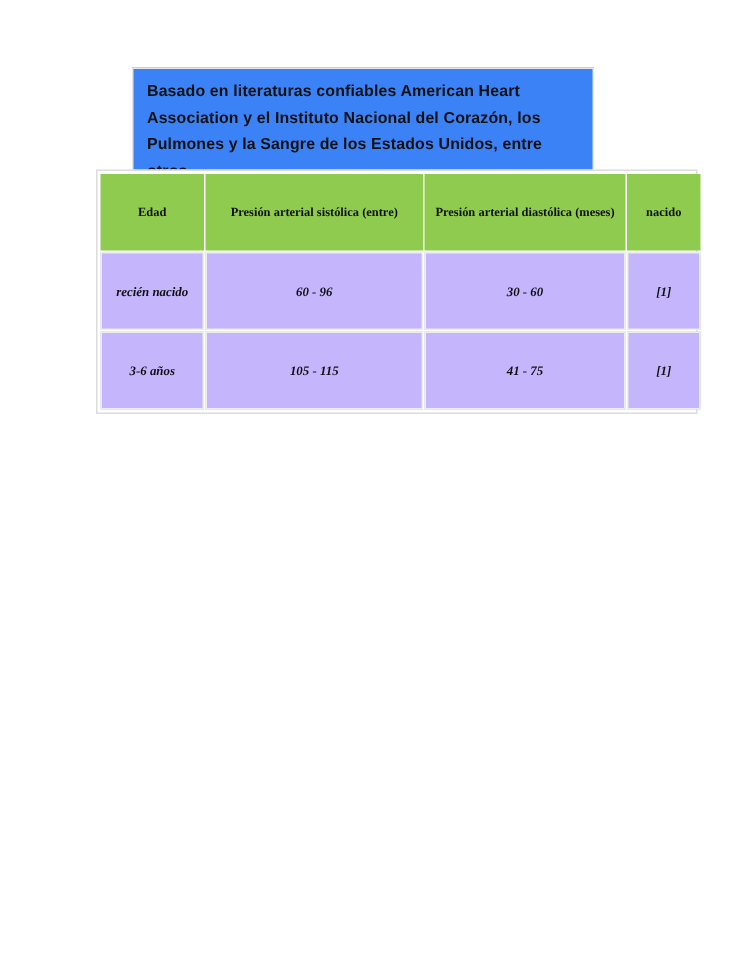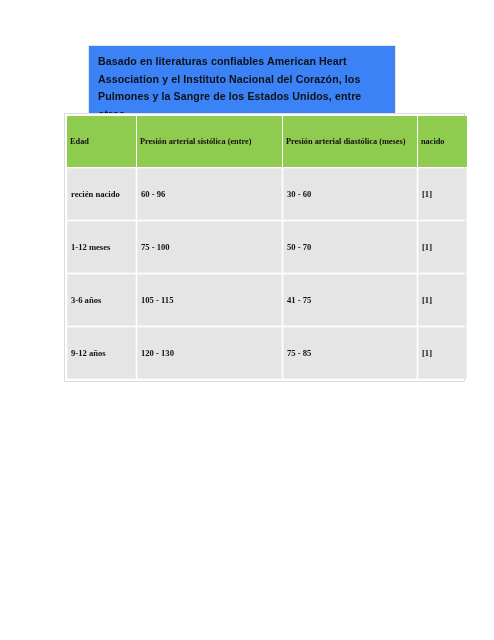--- a/index.html
+++ b/index.html
@@ -50,37 +50,38 @@
   table.bp-table {
     border-collapse: separate;
     border-spacing: 1px;
     width: 100%;
     table-layout: fixed;
   }
   table.bp-table th,
   table.bp-table td {
     font-family: "Liberation Serif", serif;
     font-weight: bold;
-    text-align: left;
+    text-align: center;
     vertical-align: middle;
     color: #111111;
   }
   table.bp-table th {
     background: #8fcb4e;
     height: 51px;
     font-size: 8.3px;
     padding: 0 3px;
     border: none;
   }
   table.bp-table td {
-    background: #e5e5e5;
+    background: #c4b5fd;
     height: 50px;
     font-size: 8.6px;
     padding: 0 3px;
     border: 1px solid #ededed;
+    font-style: italic;
   }
   col.c-edad      { width: 69px; }
   col.c-sys       { width: 145px; }
   col.c-dia       { width: 134px; }
   col.c-fuente    { width: 49px; }
 </style>
 </head>
 <body>
 
 <div class="intro-box">
@@ -104,32 +105,20 @@
       </tr>
     </thead>
     <tbody>
       <tr>
         <td>recién nacido</td>
         <td>60 - 96</td>
         <td>30 - 60</td>
         <td>[1]</td>
       </tr>
       <tr>
-        <td>1-12 meses</td>
-        <td>75 - 100</td>
-        <td>50 - 70</td>
-        <td>[1]</td>
-      </tr>
-      <tr>
         <td>3-6 años</td>
         <td>105 - 115</td>
         <td>41 - 75</td>
-        <td>[1]</td>
-      </tr>
-      <tr>
-        <td>9-12 años</td>
-        <td>120 - 130</td>
-        <td>75 - 85</td>
         <td>[1]</td>
       </tr>
     </tbody>
   </table>
 </div>
 
 </body></html>

